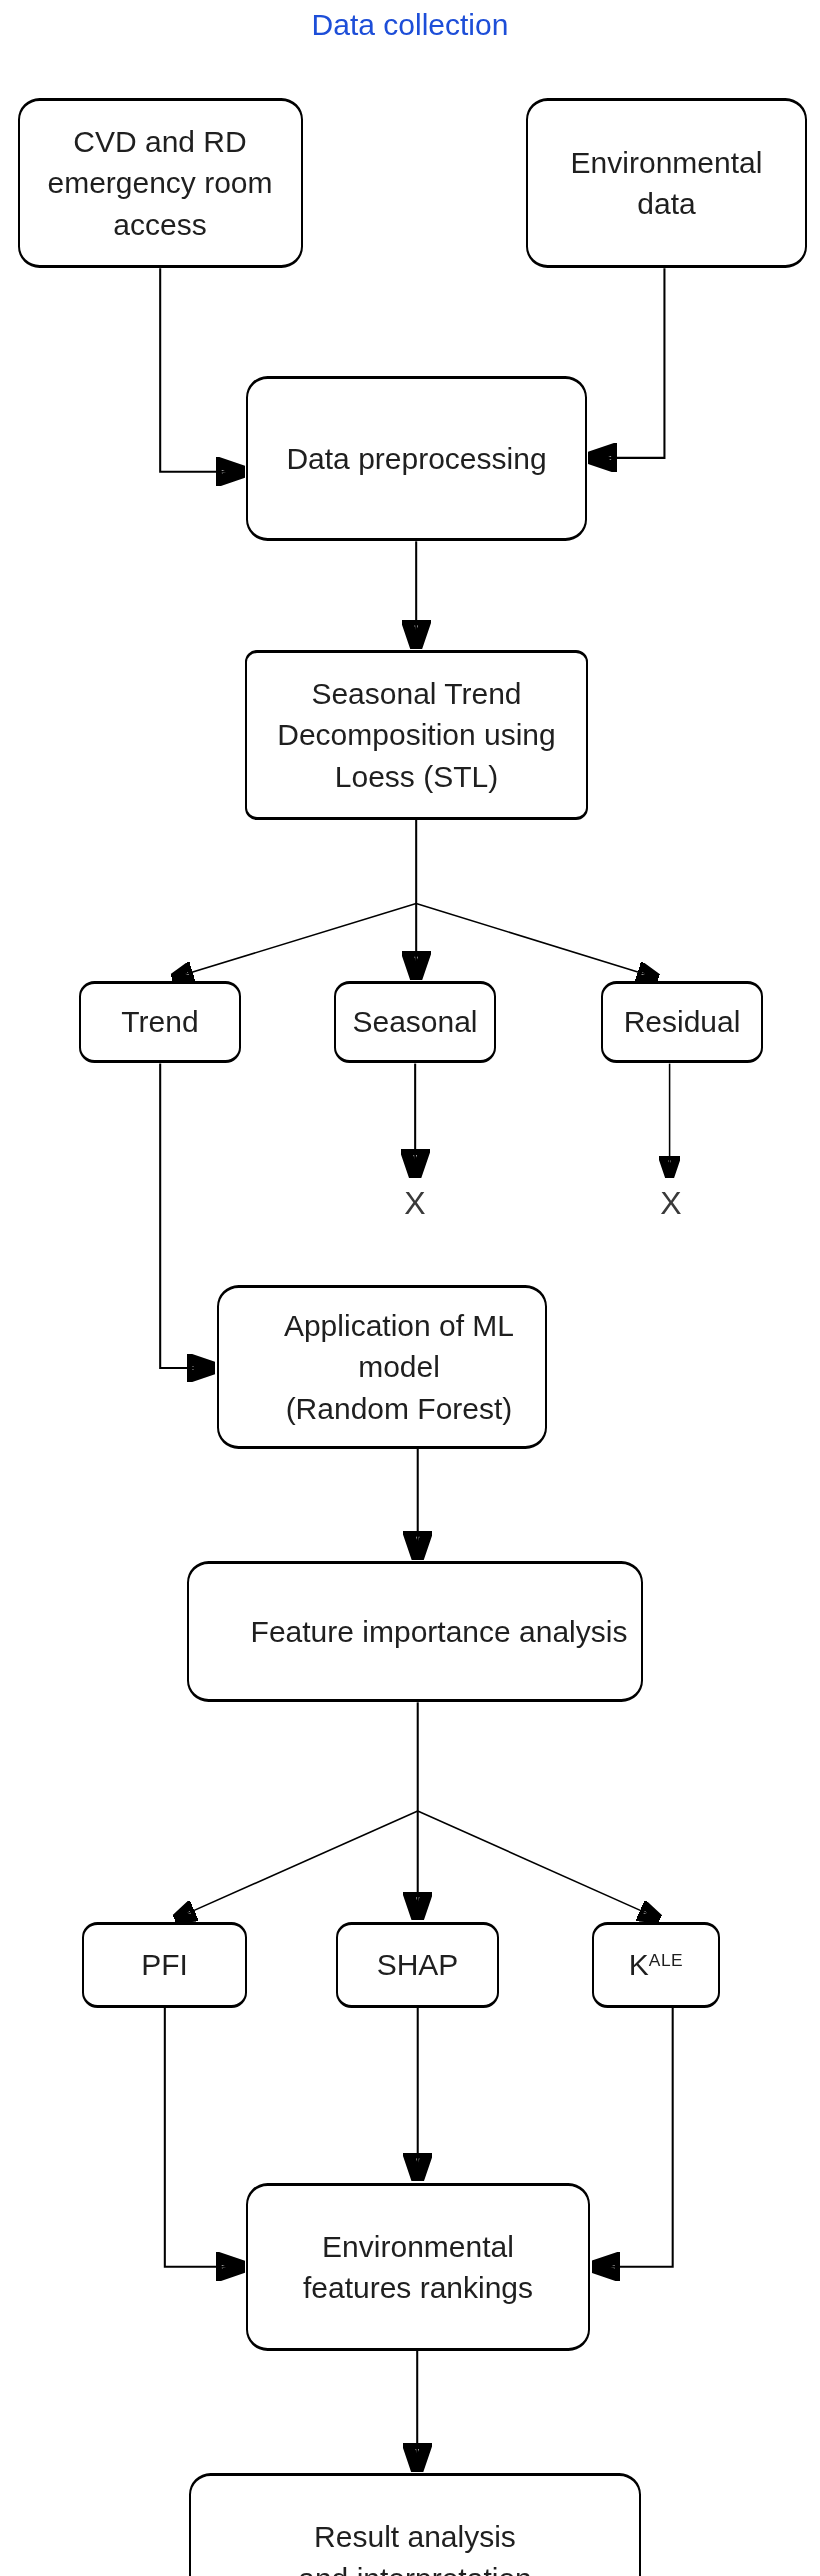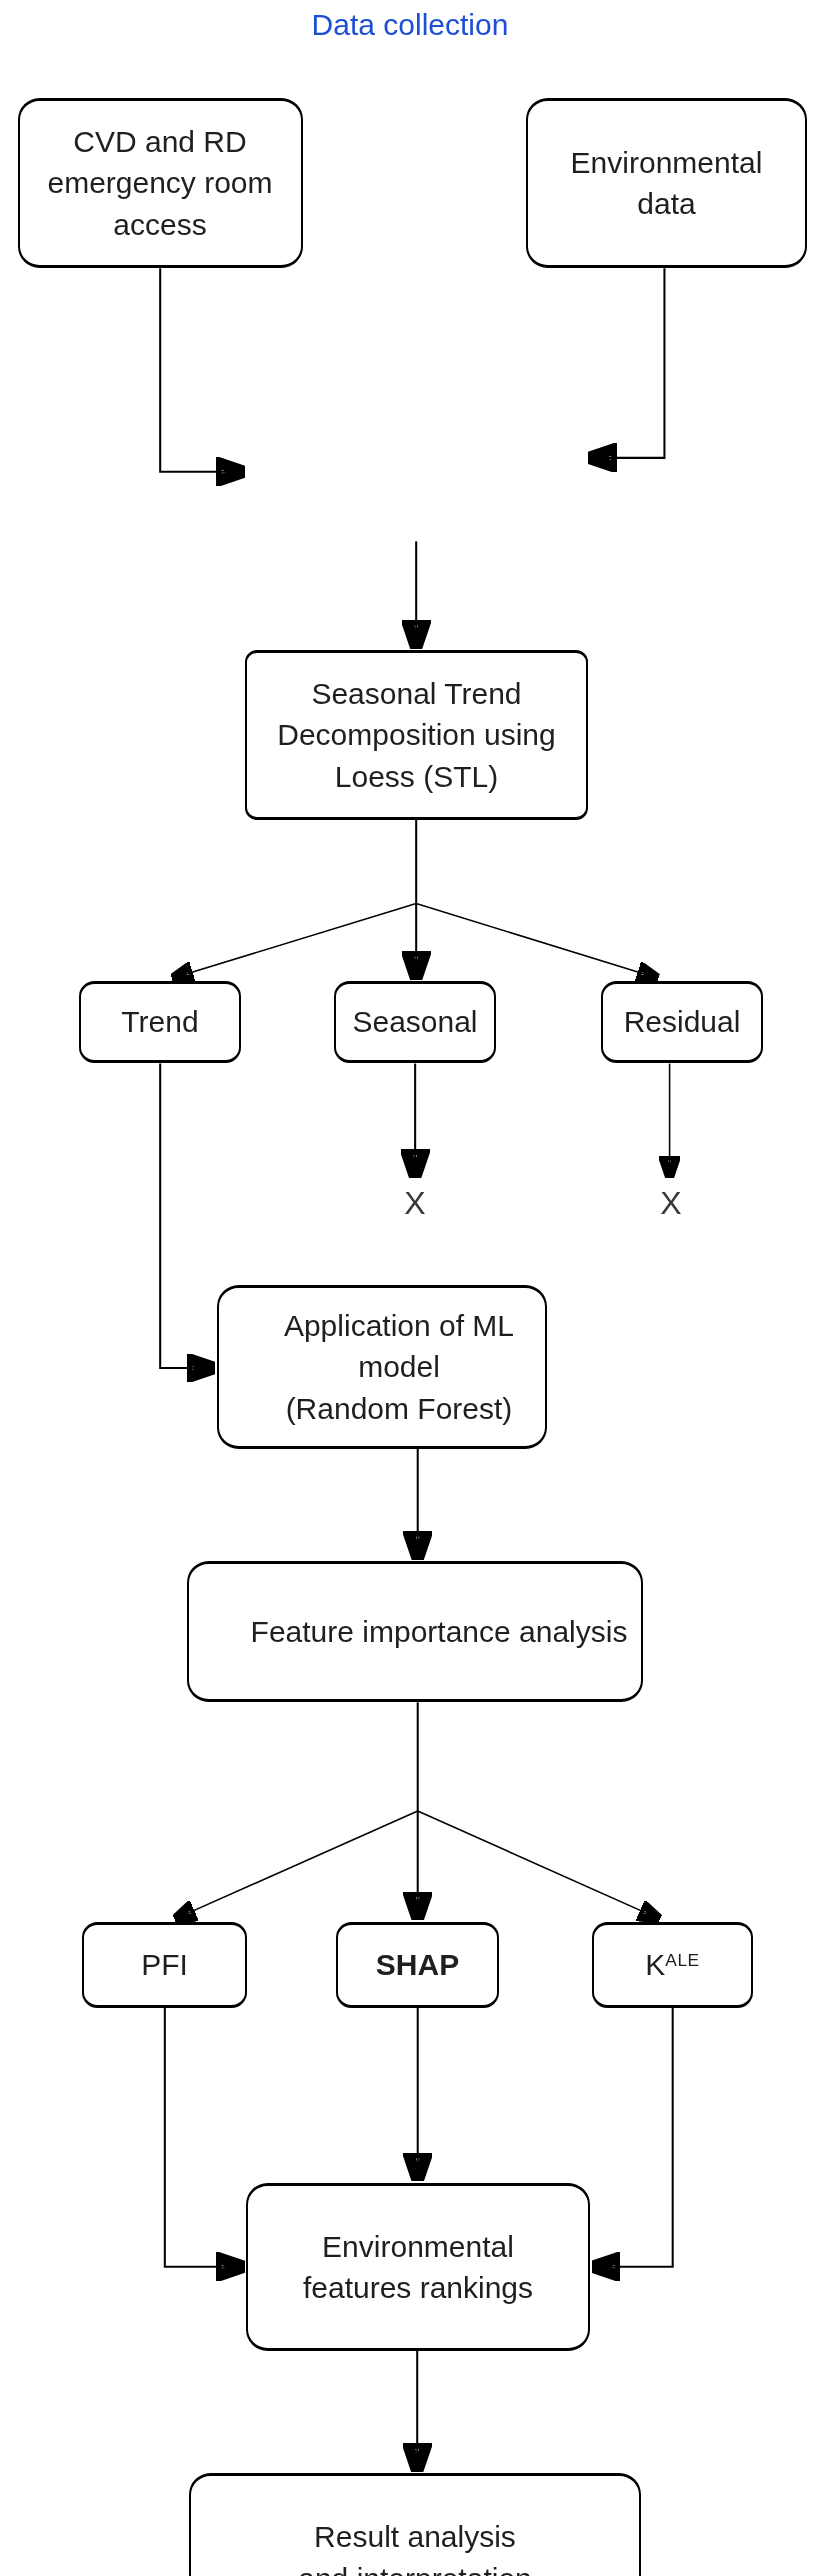--- a/index.html
+++ b/index.html
@@ -114,20 +114,21 @@
 
   <div class="diagram-title">Data collection</div>
 
   <div class="node" style="left:17.5px;top:98px;width:285px;height:170px;">CVD and RD
 emergency room
 access</div>
 
   <div class="node" style="left:526px;top:98px;width:281px;height:170px;">Environmental
 data</div>
 
+  <div class="node" style="left:246px;top:376px;width:341px;height:165px;">Data preprocessing</div>
 
   <div class="node" style="left:245px;top:650px;width:343px;height:170px;border-radius:12px;">Seasonal Trend
 Decomposition using
 Loess (STL)</div>
 
   <div class="node small" style="left:79px;top:981px;width:162px;height:82px;">Trend</div>
 
   <div class="node small" style="left:334px;top:981px;width:162px;height:82px;">Seasonal</div>
 
   <div class="node small" style="left:589px;top:981px;width:162px;height:82px;margin-left:12px;">Residual</div>
@@ -136,23 +137,23 @@
 
   <div class="discard-x" style="left:640px;top:1180px;">X</div>
 
   <div class="node" style="left:217px;top:1285px;width:330px;height:164px;padding-left:34px;">Application of ML model
 (Random Forest)</div>
 
   <div class="node" style="left:187px;top:1561px;width:456px;height:141px;padding-left:48px;">Feature importance analysis</div>
 
   <div class="node small" style="left:82px;top:1922px;width:165px;height:86px;">PFI</div>
 
-  <div class="node small" style="left:336px;top:1922px;width:163px;height:86px;font-weight:bold;">SHAP</div>
+  <div class="node small" style="left:336px;top:1922px;width:163px;height:86px;">SHAP</div>
 
-  <div class="node small" style="left:592px;top:1922px;width:161px;height:86px;text-align:right;">
+  <div class="node small" style="left:592px;top:1922px;width:128px;height:86px;text-align:right;">
     <span><span>K</span><span class="sup">ALE</span></span>
   </div>
 
   <div class="node" style="left:246px;top:2183px;width:344px;height:168px;">Environmental
 features rankings</div>
 
   <div class="node" style="left:189px;top:2473px;width:452px;height:169px;">Result analysis
 and interpretation</div>
 
 </div>

